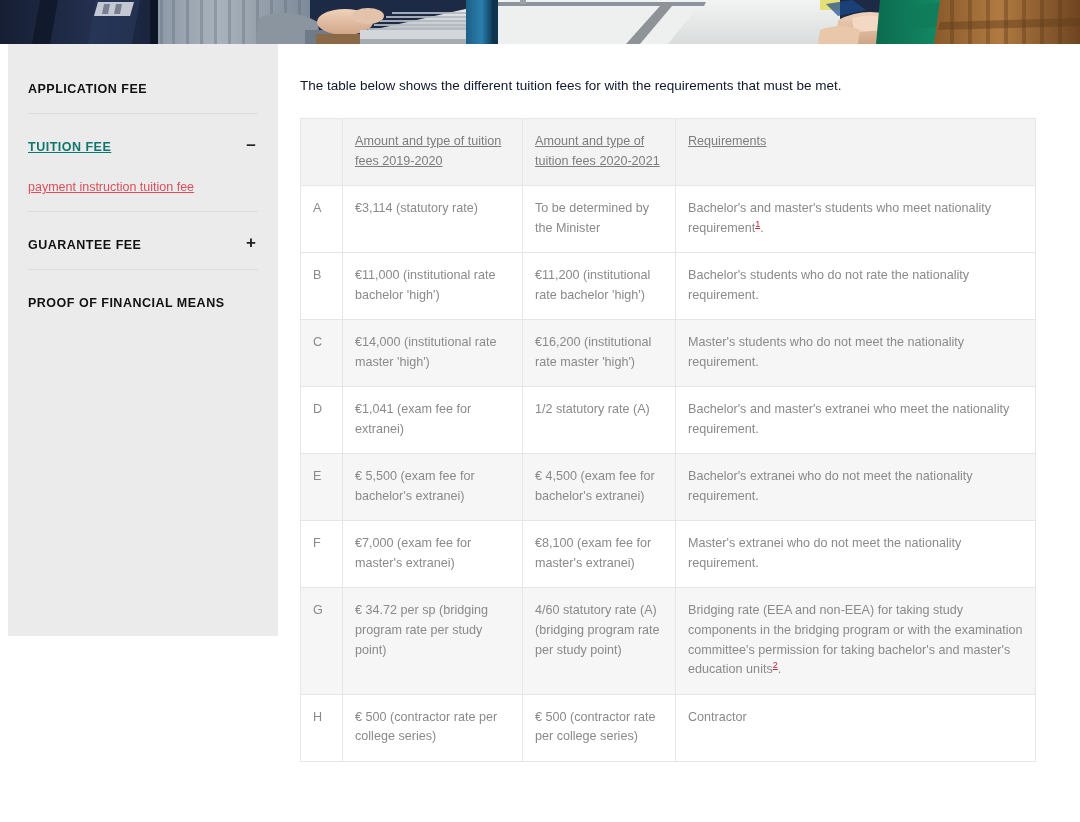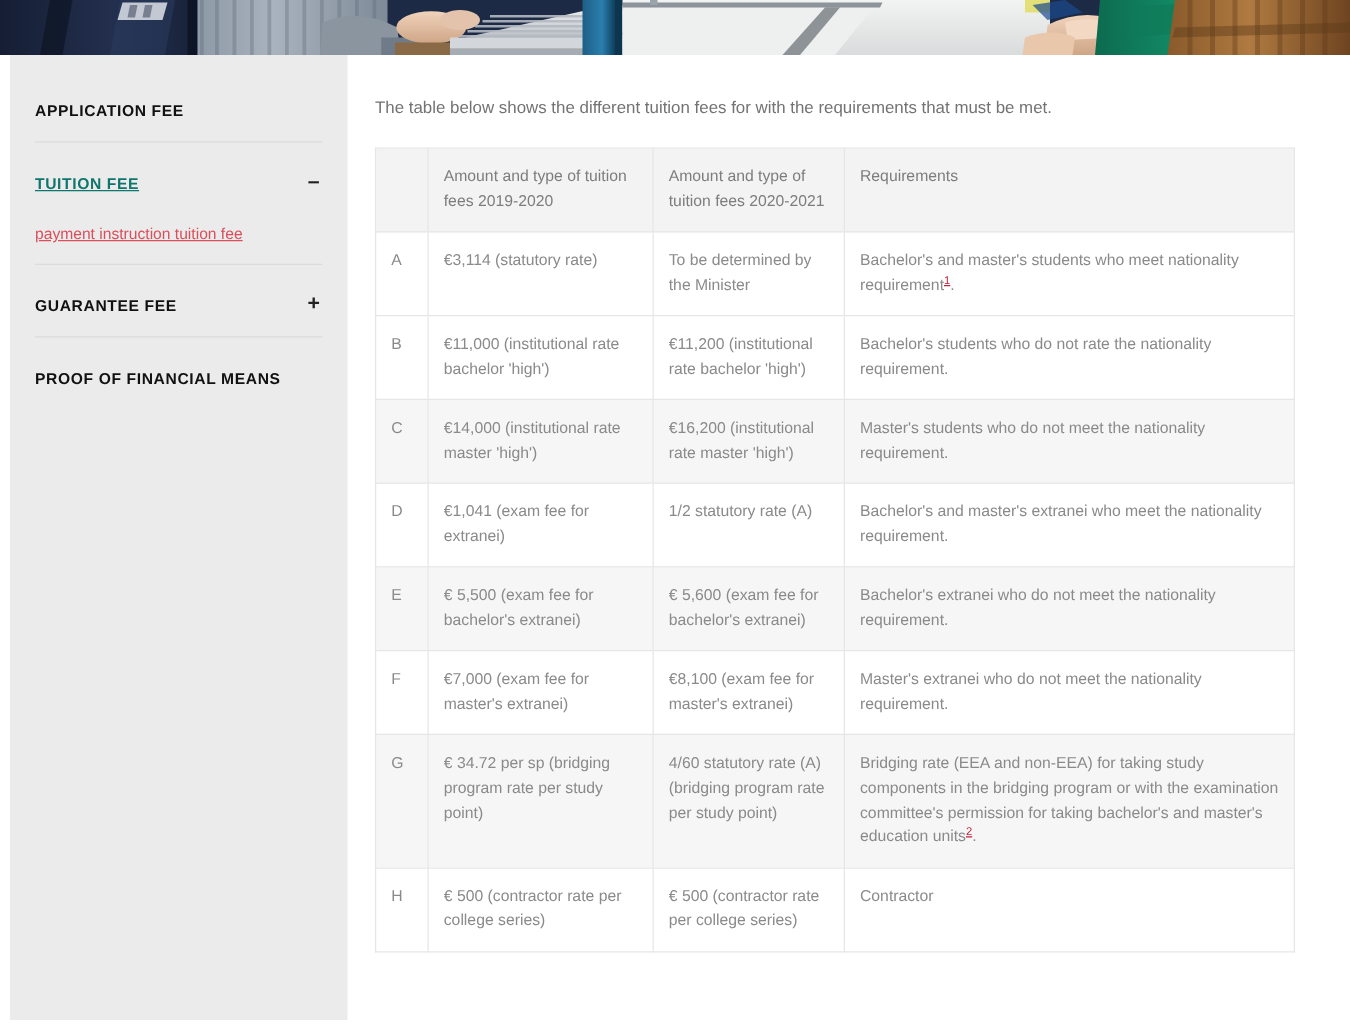--- a/index.html
+++ b/index.html
@@ -29,21 +29,21 @@
   .hero-photo {
     position: absolute; inset: 0;
     display: block;
   }
 
   
   .sidebar {
     position: absolute;
     left: 8px; top: 44px;
     width: 270px;
-    height: 772px;
+    height: 592px;
     background: #ebebeb;
     padding: 0 20px;
   }
   .side-item {
     position: relative;
     border-bottom: 1px solid #dcdcdc;
     padding: 26px 0 16px 0;
   }
   .side-item:first-child { padding-top: 38px; }
   .side-item.no-rule { border-bottom: none; }
@@ -78,21 +78,21 @@
 
   
   .content {
     position: absolute;
     left: 278px; top: 44px;
     width: 802px;
     padding: 32px 46px 0 22px;
   }
   .intro {
     font-size: 13.5px;
-    color: #737373;
+    color: #0f172a;
     line-height: 1.5;
     margin: 0 0 22px 0;
   }
 
   
   table.fees {
     border-collapse: collapse;
     width: 735px;
     table-layout: fixed;
     font-size: 12.6px;
@@ -108,20 +108,21 @@
     padding: 13px 12px 14px 12px;
     vertical-align: top;
     text-align: left;
     font-weight: normal;
     line-height: 1.55;
     color: #8a8a8a;
   }
   table.fees thead th {
     background: #f3f3f3;
     color: #7d7d7d;
+    text-decoration: underline;
   }
   table.fees tbody tr.odd td { background: #ffffff; }
   table.fees tbody tr.even td { background: #f6f6f6; }
   table.fees td.key { color: #8a8a8a; }
 
   a.ext {
     color: #c0273c;
     text-decoration: underline;
   }
   sup.fn {
@@ -313,21 +314,21 @@
           </tr>
           <tr class="odd">
             <td class="key">D</td>
             <td>€1,041 (exam fee for extranei)</td>
             <td>1/2 statutory rate (A)</td>
             <td>Bachelor's and master's extranei who meet the nationality requirement.</td>
           </tr>
           <tr class="even">
             <td class="key">E</td>
             <td>€ 5,500 (exam fee for bachelor's extranei)</td>
-            <td>€ 5,600 (exam fee for bachelor's extranei)</td>
+            <td>€ 4,500 (exam fee for bachelor's extranei)</td>
             <td>Bachelor's extranei who do not meet the nationality requirement.</td>
           </tr>
           <tr class="odd">
             <td class="key">F</td>
             <td>€7,000 (exam fee for master's extranei)</td>
             <td>€8,100 (exam fee for master's extranei)</td>
             <td>Master's extranei who do not meet the nationality requirement.</td>
           </tr>
           <tr class="even">
             <td class="key">G</td>

